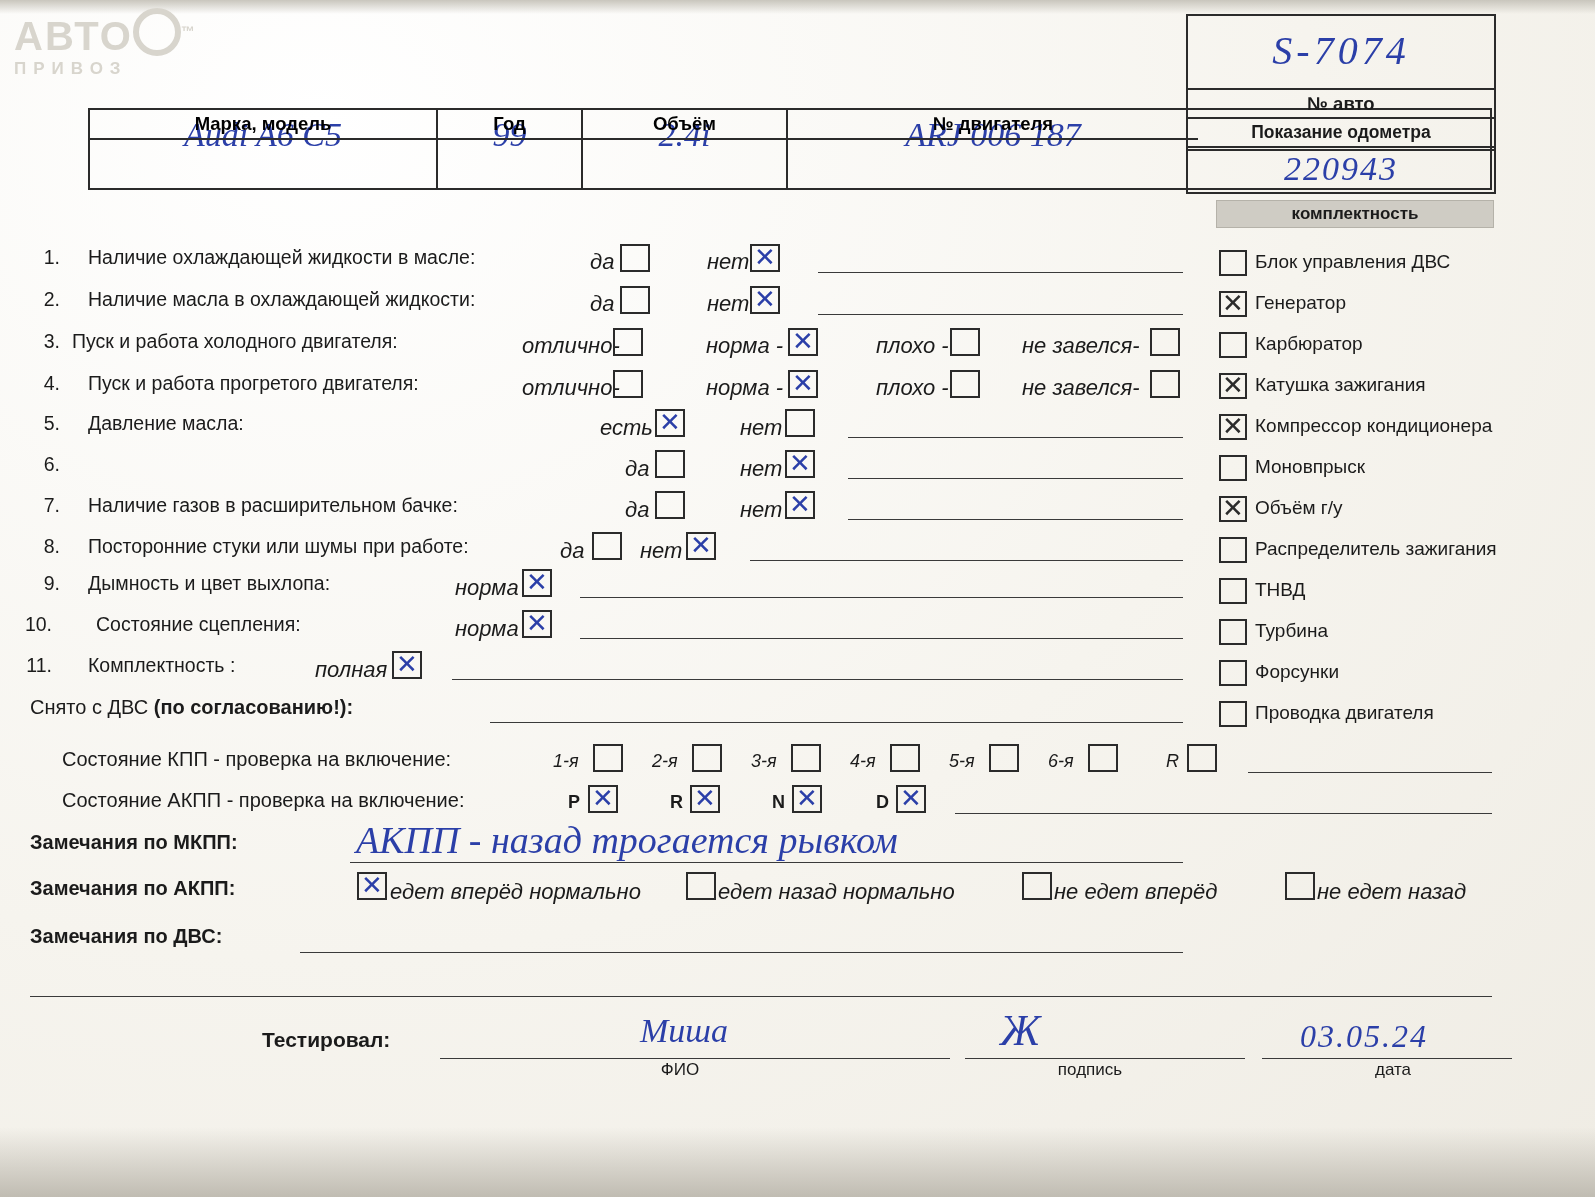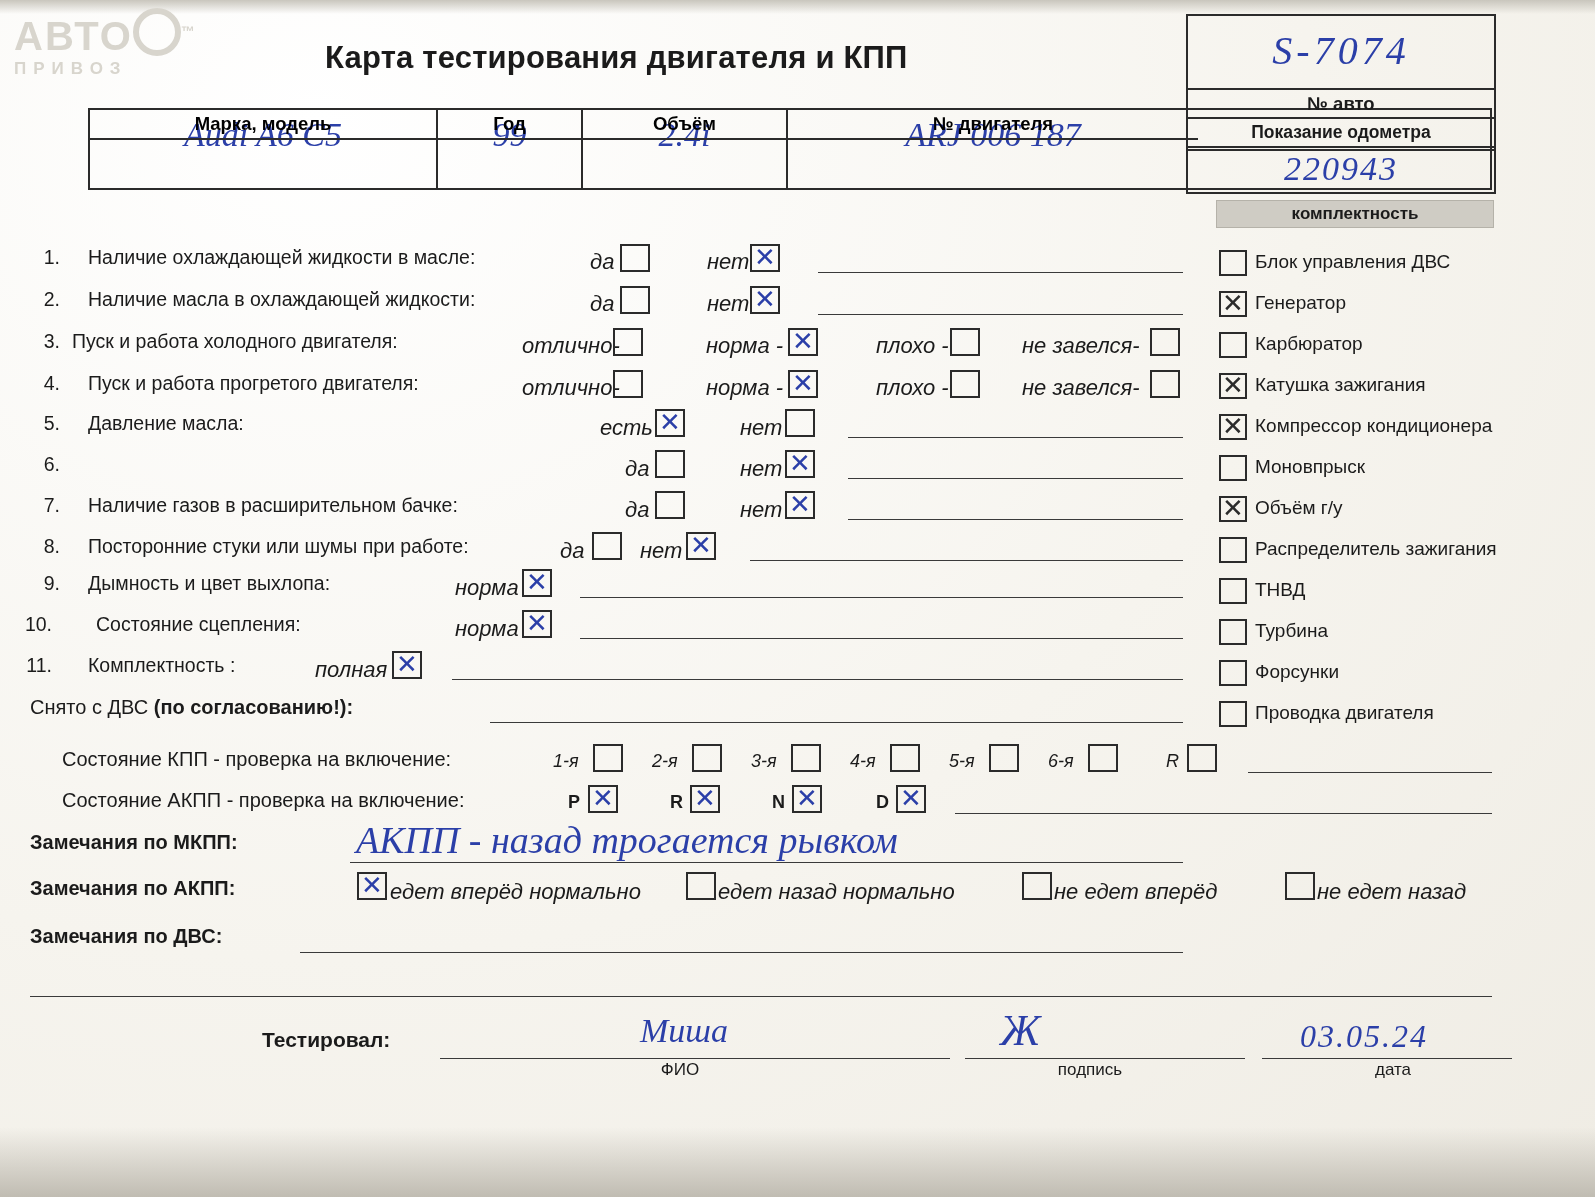--- a/index.html
+++ b/index.html
@@ -101,21 +101,20 @@
 
 <div class="sheet">
 
   <div class="wm">
     <div class="wm-top">
       <span>АВТО</span><span class="wm-circ"></span><span class="wm-tm">™</span>
     </div>
     <div class="wm-bot">ПРИВОЗ</div>
   </div>
 
-  <div class="title">Карта тестирования двигателя  и КПП</div>
 
   <div class="numbox">
     <div class="numval hand">S-7074</div>
   </div>
 
   <div class="tbl">
 
     <div class="col" style="left:0;width:348px;">
       <div class="hrow">
           <div class="th">Марка, модель</div>

